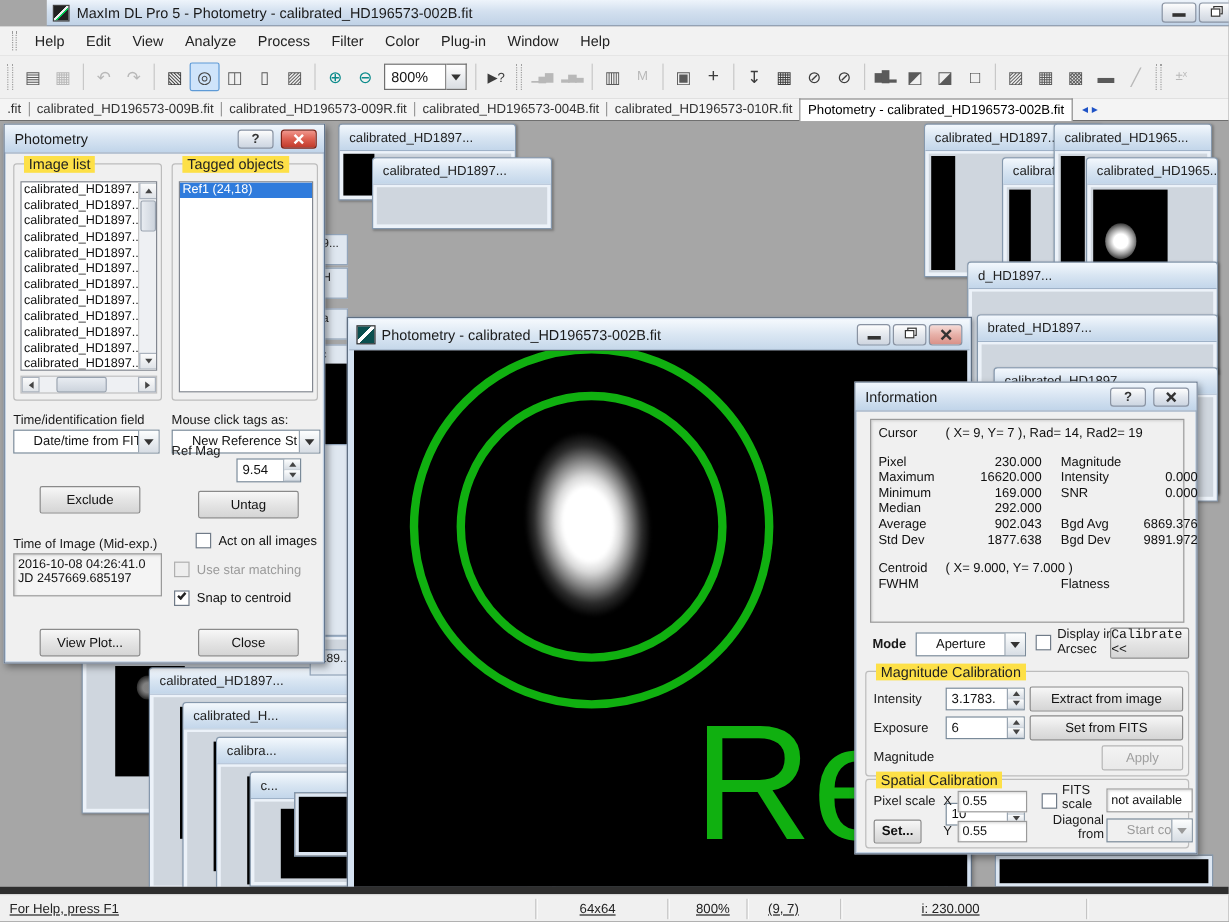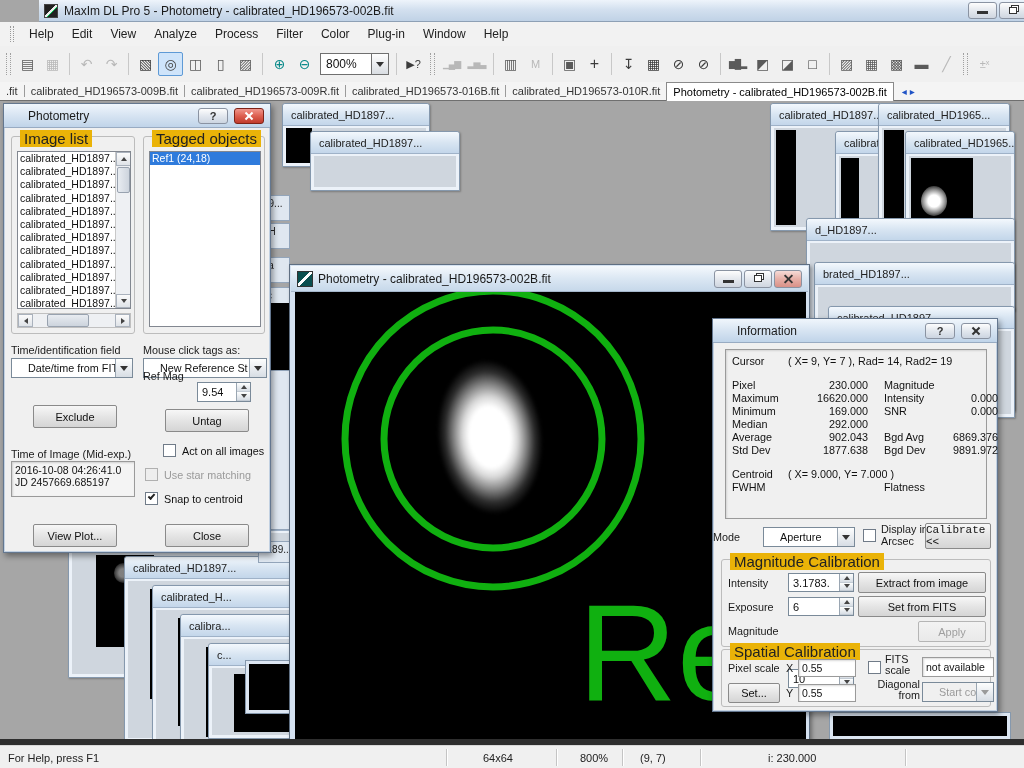--- a/index.html
+++ b/index.html
@@ -88,34 +88,34 @@
   .imgwin-client { position:absolute; left:5px; top:27px; width:511px; height:513px; background:#000; overflow:hidden; }
   .blob { position:absolute; left:138px; top:61px; width:114px; height:168px; border-radius:48% 52% 46% 54%;
     transform:rotate(-6deg); filter:blur(1.5px);
     background:radial-gradient(closest-side,#fff 0 36%,#d8d8d8 48%,#8a8a8a 62%,#2c2c2c 78%,#000 92%); }
   .overlay-label { position:absolute; left:283px; top:292px; font-size:137px; line-height:1; color:#10b010;
     font-family:"Liberation Sans",sans-serif; white-space:nowrap; }
 
   
   .dlg { position:absolute; background:#f0f0f0; border:1px solid #64778f; box-shadow:0 0 0 1px #c2d1e2 inset,2px 3px 6px rgba(0,0,0,.4); }
   .dlg-title { height:24px; background:linear-gradient(#f0f6fc,#d7e4f2 50%,#c0d4e9); border-bottom:1px solid #98abc2;
-    display:flex; align-items:center; padding-left:24px; font-size:12px; color:#1a1a1a; position:relative; }
+    display:flex; align-items:center; padding-left:8px; font-size:12px; color:#1a1a1a; position:relative; }
   .dlg-btn { position:absolute; top:4px; width:30px; height:16px; border:1px solid #8a93a2; border-radius:3px;
     background:linear-gradient(#fdfdfd,#e2e7ee 50%,#ccd5e1); display:flex; align-items:center; justify-content:center;
     font-size:11px; font-weight:bold; color:#333; }
   .dlg-btn.help { right:42px; }
   .dlg-btn.close { right:6px; }
   .dlg-btn.red { background:linear-gradient(#f0968c,#dd5f50 50%,#c03a2b); border-color:#7e2317; }
   .xglyph { position:relative; width:10px; height:10px; }
   .xglyph::before,.xglyph::after { content:""; position:absolute; left:4px; top:0; width:2px; height:10px; background:#333; }
   .xglyph.white::before,.xglyph.white::after { background:#fff; }
   .xglyph::before { transform:rotate(45deg); } .xglyph::after { transform:rotate(-45deg); }
 
   .groupbox { position:absolute; border:1px solid #bcbcbc; border-radius:3px; }
-  .groupbox > .legend { position:absolute; top:-7px; left:8px; background:#eab308; padding:0 4px; font-size:15px; color:#222; }
+  .groupbox > .legend { position:absolute; top:-7px; left:8px; background:#fde047; padding:0 4px; font-size:12px; color:#222; }
 
   .listbox { position:absolute; background:#fff; border:1px solid #828790; overflow:hidden; }
   .listrow { height:13.2px; line-height:13.2px; padding-left:2px; white-space:nowrap; overflow:hidden; font-size:10.5px; }
   .listrow.selected { background:#2f7bdc; color:#fff; }
   .vscroll { position:absolute; right:0; top:0; bottom:0; width:15px; background:#eef0f3; border-left:1px solid #c8c8c8; }
   .vscroll .arrow { position:absolute; left:0; width:15px; height:14px; background:linear-gradient(#fbfbfb,#dfe3e8);
     border:1px solid #aab2bd; display:flex; align-items:center; justify-content:center; }
   .vscroll .thumbv { position:absolute; left:1px; top:15px; width:13px; height:26px; background:linear-gradient(90deg,#e8ecf1,#cdd4dd); border:1px solid #98a2af; border-radius:2px; }
   .hscroll { position:absolute; height:15px; background:#eef0f3; border:1px solid #c0c0c0; display:flex; }
   .hscroll .arrow { width:15px; height:13px; background:linear-gradient(#fbfbfb,#dfe3e8); border:1px solid #aab2bd;
@@ -151,21 +151,21 @@
   .checkline .cblabel { font-size:10.8px; }
 
   .infopanel { position:absolute; left:12px; top:30px; width:262px; height:170px; background:#f0f0f0;
     border:1px solid #9a9a9a; box-shadow:inset 1px 1px 2px rgba(0,0,0,.12); font-size:10.8px; padding:5px 6px; }
   .irow { display:grid; grid-template-columns:56px 80px 16px 58px 56px; height:13px; line-height:13px; }
   .irow .num { text-align:right; }
   .cursor-row { display:grid; grid-template-columns:56px auto; height:13px; line-height:13px; margin-bottom:11px; }
 
   .statusbar { position:absolute; left:0; top:745px; width:1024px; height:23px; background:#f0f0f0; border-top:1px solid #d8d8d8;
     font-size:11px; color:#222; }
-  .sseg { position:absolute; top:3px; height:17px; display:flex; align-items:center; padding:0 8px; }
+  .sseg { position:absolute; top:3px; height:17px; display:flex; align-items:center; padding:0 8px;text-decoration:underline; }
   .sdiv { position:absolute; top:3px; width:1px; height:17px; background:#c4c4c4; box-shadow:1px 0 0 #fff; }
 </style>
 </head>
 <body>
 
 <div id="screen">
 
   <div class="titlebar">
     <div class="app-icon"></div>
     <div class="title">MaxIm DL Pro 5 - Photometry - calibrated_HD196573-002B.fit</div>
@@ -249,21 +249,21 @@
     <div class="tbtn disabled" style="font-size:11px;">±ˣ</div>
   </div>
 
   <div class="tabbar">
     <div class="tab">.fit</div>
     <div class="tabsep"></div>
     <div class="tab">calibrated_HD196573-009B.fit</div>
     <div class="tabsep"></div>
     <div class="tab">calibrated_HD196573-009R.fit</div>
     <div class="tabsep"></div>
-    <div class="tab">calibrated_HD196573-016B.fit</div>
+    <div class="tab">calibrated_HD196573-004B.fit</div>
     <div class="tabsep"></div>
     <div class="tab">calibrated_HD196573-010R.fit</div>
     <div class="tab active">Photometry - calibrated_HD196573-002B.fit</div>
     <span class="tabnav">◂</span>
     <span class="tabnav" style="margin-left:0;">▸</span>
   </div>
 
   <div class="mdi">
 
     <div class="bgwin" style="left:282px;top:2px;width:148px;height:64px;">
@@ -563,21 +563,21 @@
         </div>
         <div class="irow">
           <span>FWHM</span>
             <span></span>
             <span></span>
           <span>Flatness</span>
             <span></span>
         </div>
       </div>
 
-      <div class="label" style="left:0;top:212px;">Mode</div>
+      <div class="label" style="left:14px;top:212px;font-weight:bold;">Mode</div>
       <div class="combo" style="left:50px;top:208px;width:92px;">
         <div class="val">Aperture</div>
         <div class="dd">
             <span class="caret-down"></span>
           </div>
       </div>
       <div class="checkline" style="left:150px;top:210px;">
         <span class="cbox"></span>
       </div>
       <div class="label" style="left:168px;top:204px;width:56px;white-space:normal;line-height:12px;">Display in Arcsec</div>
@@ -629,21 +629,21 @@
       <div class="groupbox" style="left:8px;top:330px;width:270px;height:58px;">
         <div class="legend">Spatial Calibration</div>
         <div class="label" style="left:6px;top:12px;">Pixel scale</div>
         <div class="label" style="left:64px;top:12px;">X</div>
         <div class="sunkenbox" style="left:76px;top:9px;width:58px;height:18px;background:#fff;">0.55</div>
         <div class="checkline" style="left:146px;top:11px;">
           <span class="cbox"></span>
         </div>
         <div class="label" style="left:163px;top:4px;width:38px;white-space:normal;line-height:11px;">FITS scale</div>
         <div class="sunkenbox" style="left:200px;top:7px;width:72px;height:20px;background:#fff;padding-top:3px;">not available</div>
-        <div class="btn" style="left:6px;top:33px;width:52px;height:20px;">Set...</div>
+        <div class="btn" style="left:6px;top:33px;width:40px;height:20px;font-weight:bold;">Set...</div>
         <div class="label" style="left:64px;top:37px;">Y</div>
         <div class="sunkenbox" style="left:76px;top:34px;width:58px;height:18px;background:#fff;">0.55</div>
         <div class="label" style="left:146px;top:29px;width:52px;white-space:normal;line-height:11px;text-align:right;">Diagonal from</div>
         <div class="combo disabled" style="left:200px;top:32px;width:72px;">
           <div class="val">Start corner</div>
           <div class="dd">
               <span class="caret-down" style="border-top-color:#9a9a9a;"></span>
             </div>
         </div>
       </div>

